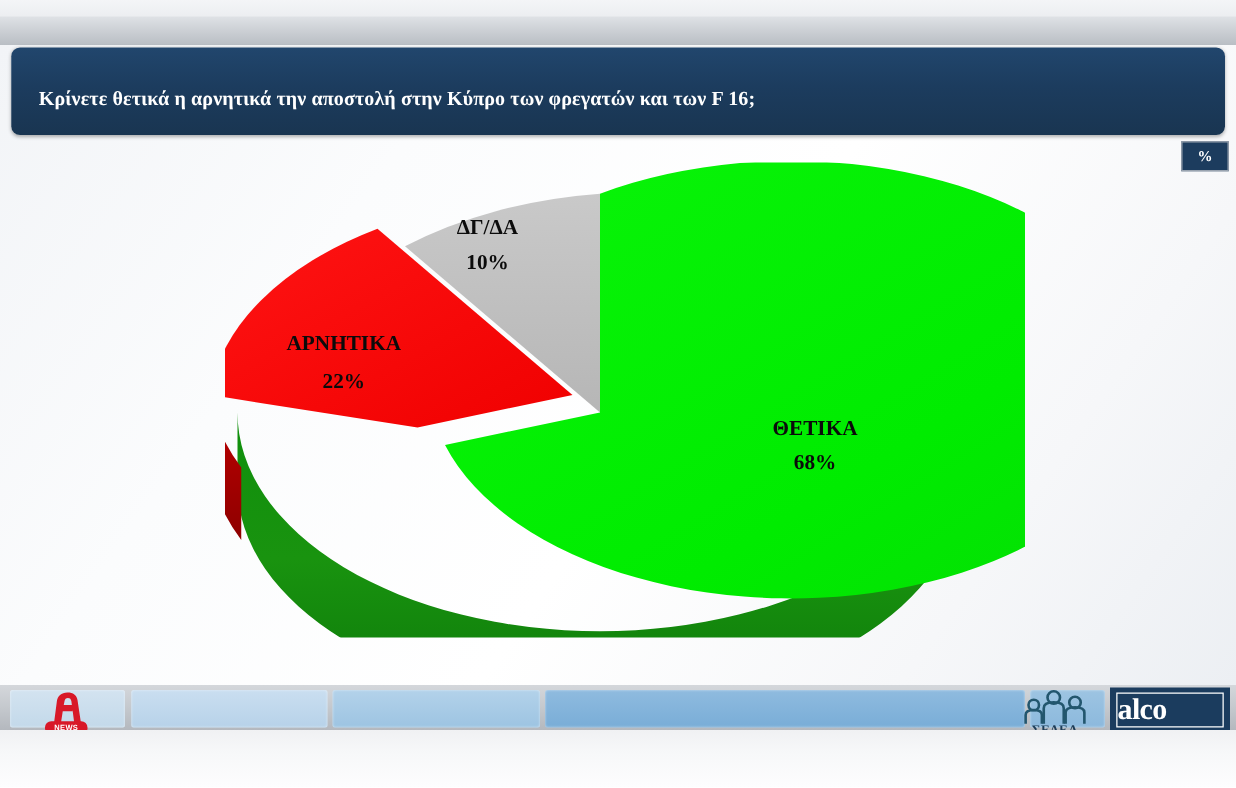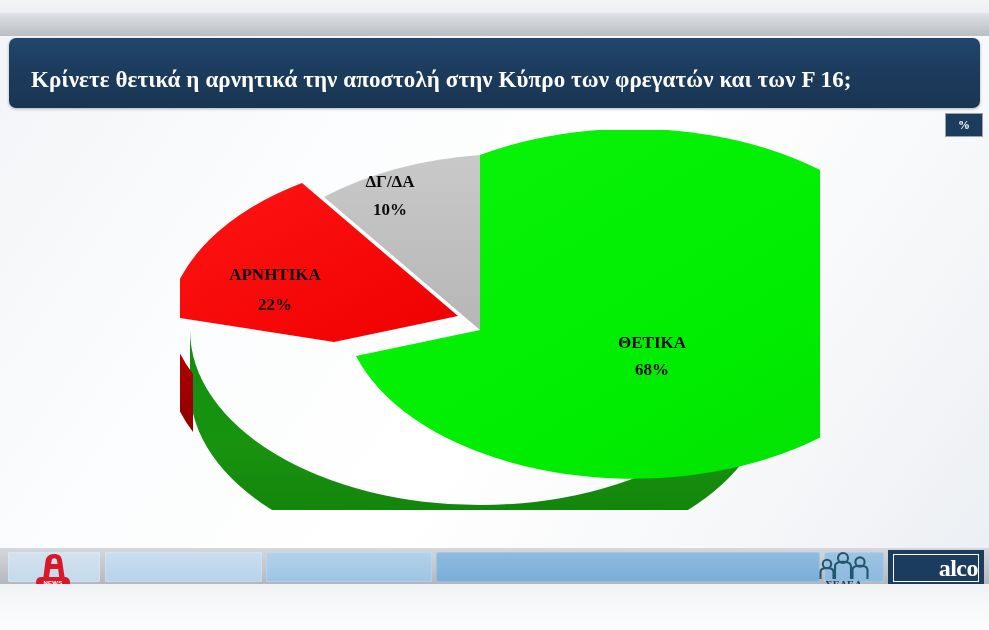--- a/index.html
+++ b/index.html
@@ -53,21 +53,21 @@
   }
   .title-text {
     position: absolute;
     left: 22px; top: 0;
     right: 14px; height: 84px;
     display: flex;
     align-items: center;
     color: #ffffff;
     font-family: "Liberation Serif", serif;
     font-weight: bold;
-    font-size: 23px;
+    font-size: 16px;
     letter-spacing: 0.1px;
     white-space: nowrap;
   }
 
   
   .pct-badge {
     position: absolute;
     left: 945px; top: 113px;
     width: 36px; height: 22px;
     background: #1c3c5e;
@@ -165,21 +165,21 @@
     background: #1b3c5e;
     display: flex;
     align-items: center;
     justify-content: center;
   }
   .alco-inner {
     width: 84px; height: 26px;
     border: 1.6px solid #ffffff;
     display: flex;
     align-items: center;
-    justify-content: flex-end;
+    justify-content: flex-start;
   }
   .alco-word {
     color: #ffffff;
     font-family: "Liberation Serif", serif;
     font-weight: bold;
     font-size: 24px;
     line-height: 24px;
     letter-spacing: -0.5px;
   }
   .alco-tag {

